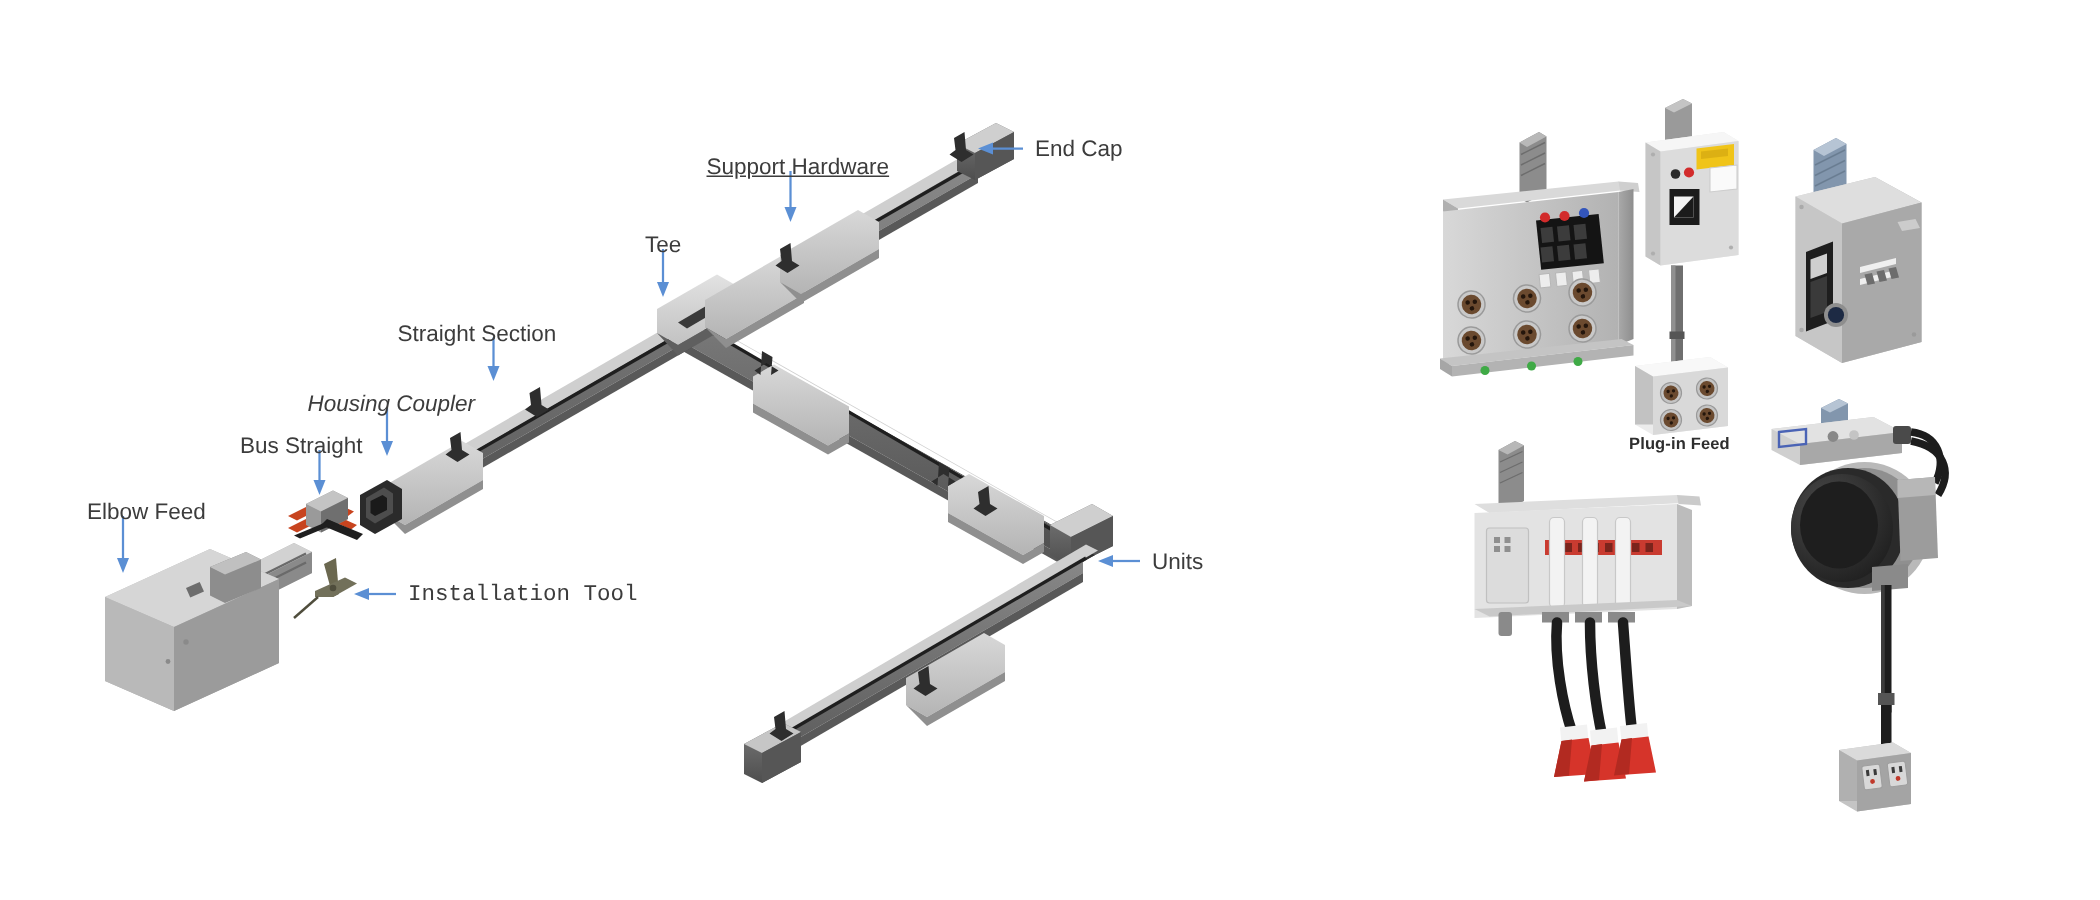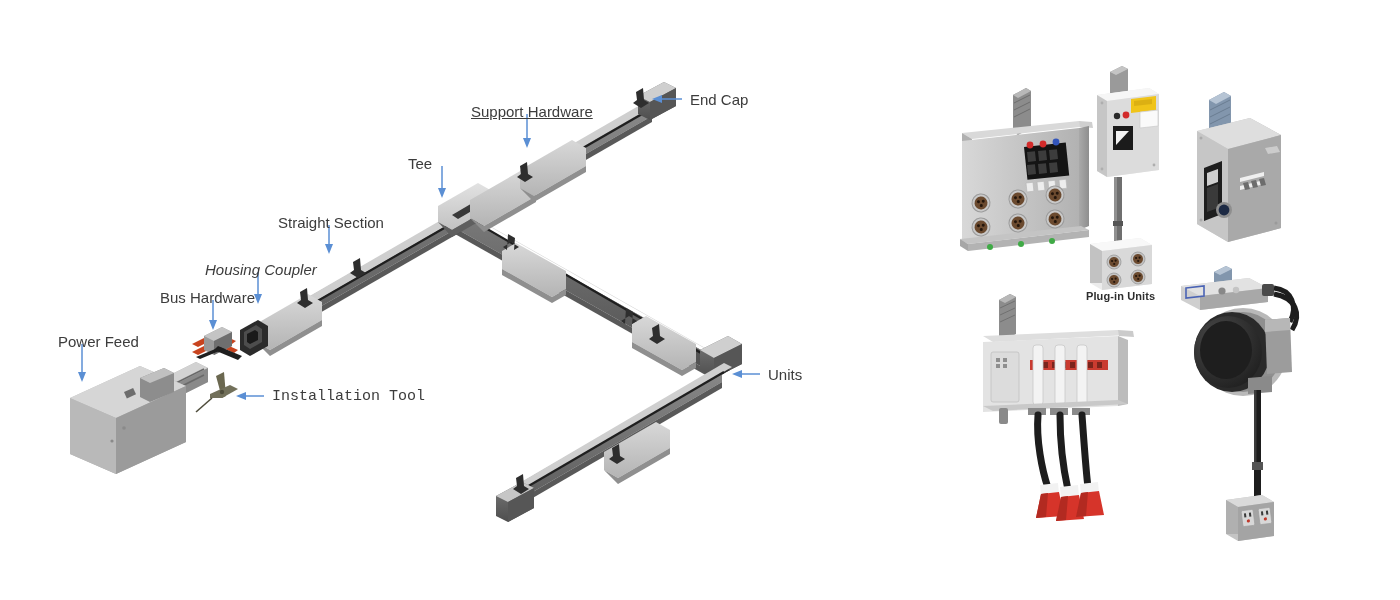--- a/index.html
+++ b/index.html
@@ -562,25 +562,25 @@
         <g transform="translate(1265,516) rotate(-7)">
           <rect x="-6" y="-8" width="12" height="16" rx="1.5" fill="#d8d8d8" stroke="#9e9e9e" stroke-width=".7"></rect>
           <rect x="-3.5" y="-5" width="2" height="4" fill="#3a3a3a"></rect>
           <rect x="1.5" y="-5" width="2" height="4" fill="#3a3a3a"></rect>
           <circle cx="0" cy="3" r="1.6" fill="#c0392b"></circle>
         </g>
       </g>
     </g>
   </svg>
 
-  <div class="lbl" style="left:58px;  top:334px;">Power Feed</div>
-  <div class="lbl" style="left:160px; top:290px;">Bus Hardware</div>
+  <div class="lbl" style="left:58px;  top:334px;">Elbow Feed</div>
+  <div class="lbl" style="left:160px; top:290px;">Bus Straight</div>
   <div class="lbl" style="left:205px; top:262px;font-style:italic;">Housing Coupler</div>
-  <div class="lbl" style="left:278px; top:215px;">Straight Section</div>
-  <div class="lbl" style="left:408px; top:156px;">Tee</div>
+  <div class="lbl" style="left:265px; top:215px;">Straight Section</div>
+  <div class="lbl" style="left:430px; top:156px;">Tee</div>
   <div class="lbl" style="left:471px; top:104px;text-decoration:underline;">Support Hardware</div>
   <div class="lbl" style="left:690px; top:92px;">End Cap</div>
   <div class="lbl" style="left:768px; top:367px;">Units</div>
   <div class="lbl" style="left:272px; top:389px;font-family:Liberation Mono, monospace;">Installation Tool</div>
 
-  <div class="cap" style="left:1086px; top:290px;">Plug-in Units</div>
+  <div class="cap" style="left:1086px; top:290px;">Plug-in Feed</div>
 
 </div>
 
 </body></html>

